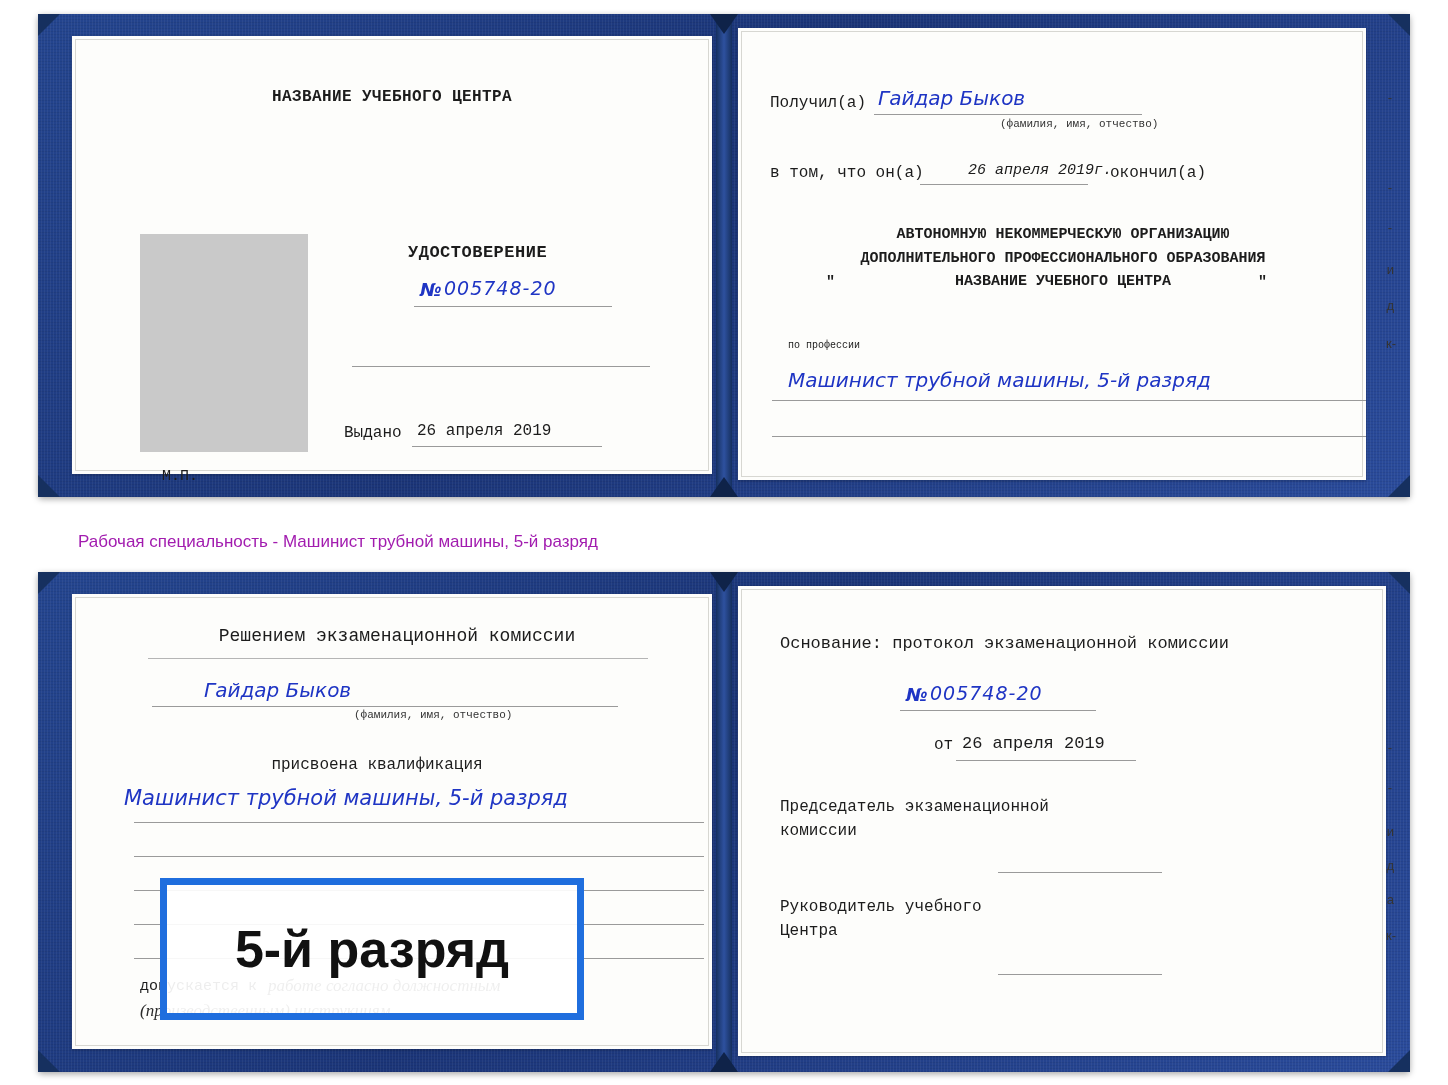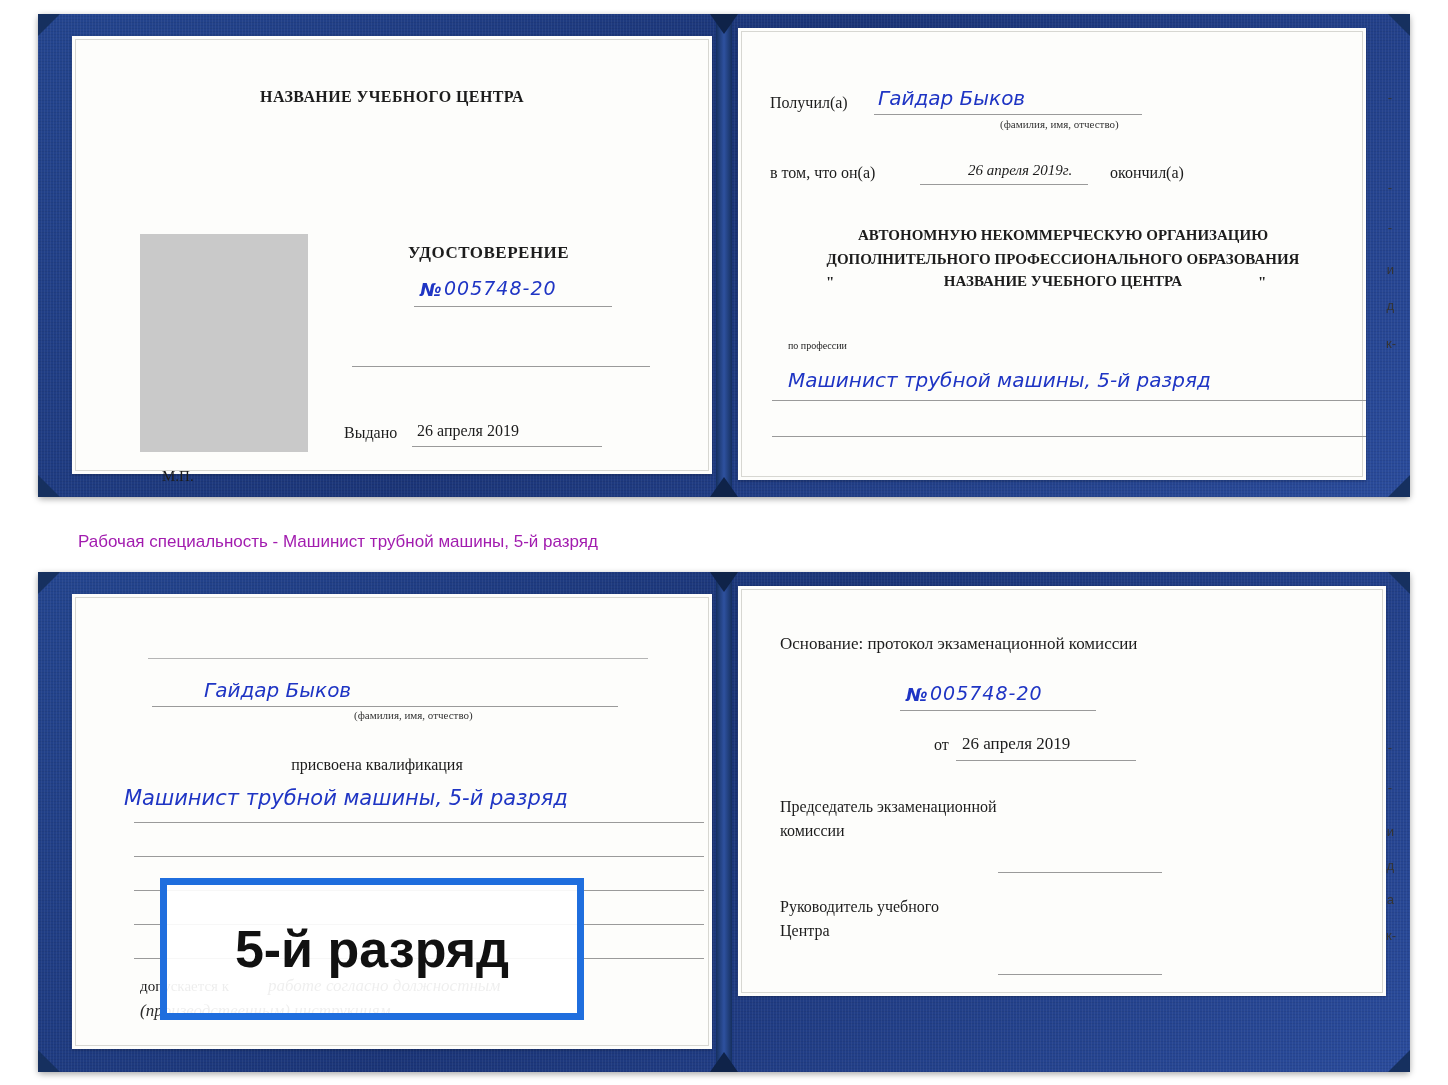--- a/index.html
+++ b/index.html
@@ -53,21 +53,21 @@
 
   
   .page {
     position: absolute;
     background: #fdfdfb;
     box-shadow: 0 1px 3px rgba(0,0,0,.25);
   }
   .book.top .page.left   { left: 34px;  top: 22px; width: 640px; height: 438px; }
   .book.top .page.right  { left: 700px; top: 14px; width: 628px; height: 452px; }
   .book.bottom .page.left  { left: 34px;  top: 22px; width: 640px; height: 455px; }
-  .book.bottom .page.right { left: 700px; top: 14px; width: 648px; height: 410px; }
+  .book.bottom .page.right { left: 700px; top: 14px; width: 648px; height: 470px; }
 
   .page .inner-frame {
     position: absolute;
     inset: 3px;
     border: 1px solid #d7d7d2;
   }
 
   
   .fold {
     position: absolute;
@@ -78,21 +78,21 @@
   .fold.tr { right: 0; top: 0;  border-top: 22px solid #16305f; border-left: 22px solid transparent; }
   .fold.bl { left: 0;  bottom: 0; border-bottom: 22px solid #16305f; border-right: 22px solid transparent; }
   .fold.br { right: 0; bottom: 0; border-bottom: 22px solid #16305f; border-left: 22px solid transparent; }
   .fold.spine-top { left: 50%; margin-left: -14px; top: 0; border-top: 20px solid #0f2349; border-left: 14px solid transparent; border-right: 14px solid transparent; }
   .fold.spine-bot { left: 50%; margin-left: -14px; bottom: 0; border-bottom: 20px solid #0f2349; border-left: 14px solid transparent; border-right: 14px solid transparent; }
 
   
   .print {
     position: absolute;
     color: #1c1c1c;
-    font-family: Liberation Serif, serif;
+    font-family: Liberation Mono, monospace;
     white-space: nowrap;
   }
   .bold { font-weight: bold; }
   .center { text-align: center; white-space: normal; }
 
   .hand {
     position: absolute;
     color: #1f35c4;
     font-family: "DejaVu Sans", sans-serif;
     font-style: italic;
@@ -234,20 +234,21 @@
   <div class="fold tr"></div>
   <div class="fold bl"></div>
   <div class="fold br"></div>
   <div class="spine"></div>
   <div class="fold spine-top"></div>
   <div class="fold spine-bot"></div>
 
   <div class="page left">
     <div class="inner-frame"></div>
 
+    <div class="print center" style="left:60px; top:32px; width:530px; font-size:18px;">Решением экзаменационной комиссии</div>
     <div class="rule thin" style="left:76px; top:64px; width:500px;"></div>
 
     <div class="hand" style="left:132px; top:84px; font-size:20px;">Гайдар Быков</div>
     <div class="rule" style="left:80px; top:112px; width:466px;"></div>
     <div class="print" style="left:282px; top:115px; font-size:11px; color:#333;">(фамилия, имя, отчество)</div>
 
     <div class="print center" style="left:80px; top:162px; width:450px; font-size:16px;">присвоена квалификация</div>
 
     <div class="hand" style="left:52px; top:192px; font-size:21px;">Машинист трубной машины, 5-й разряд</div>
 

